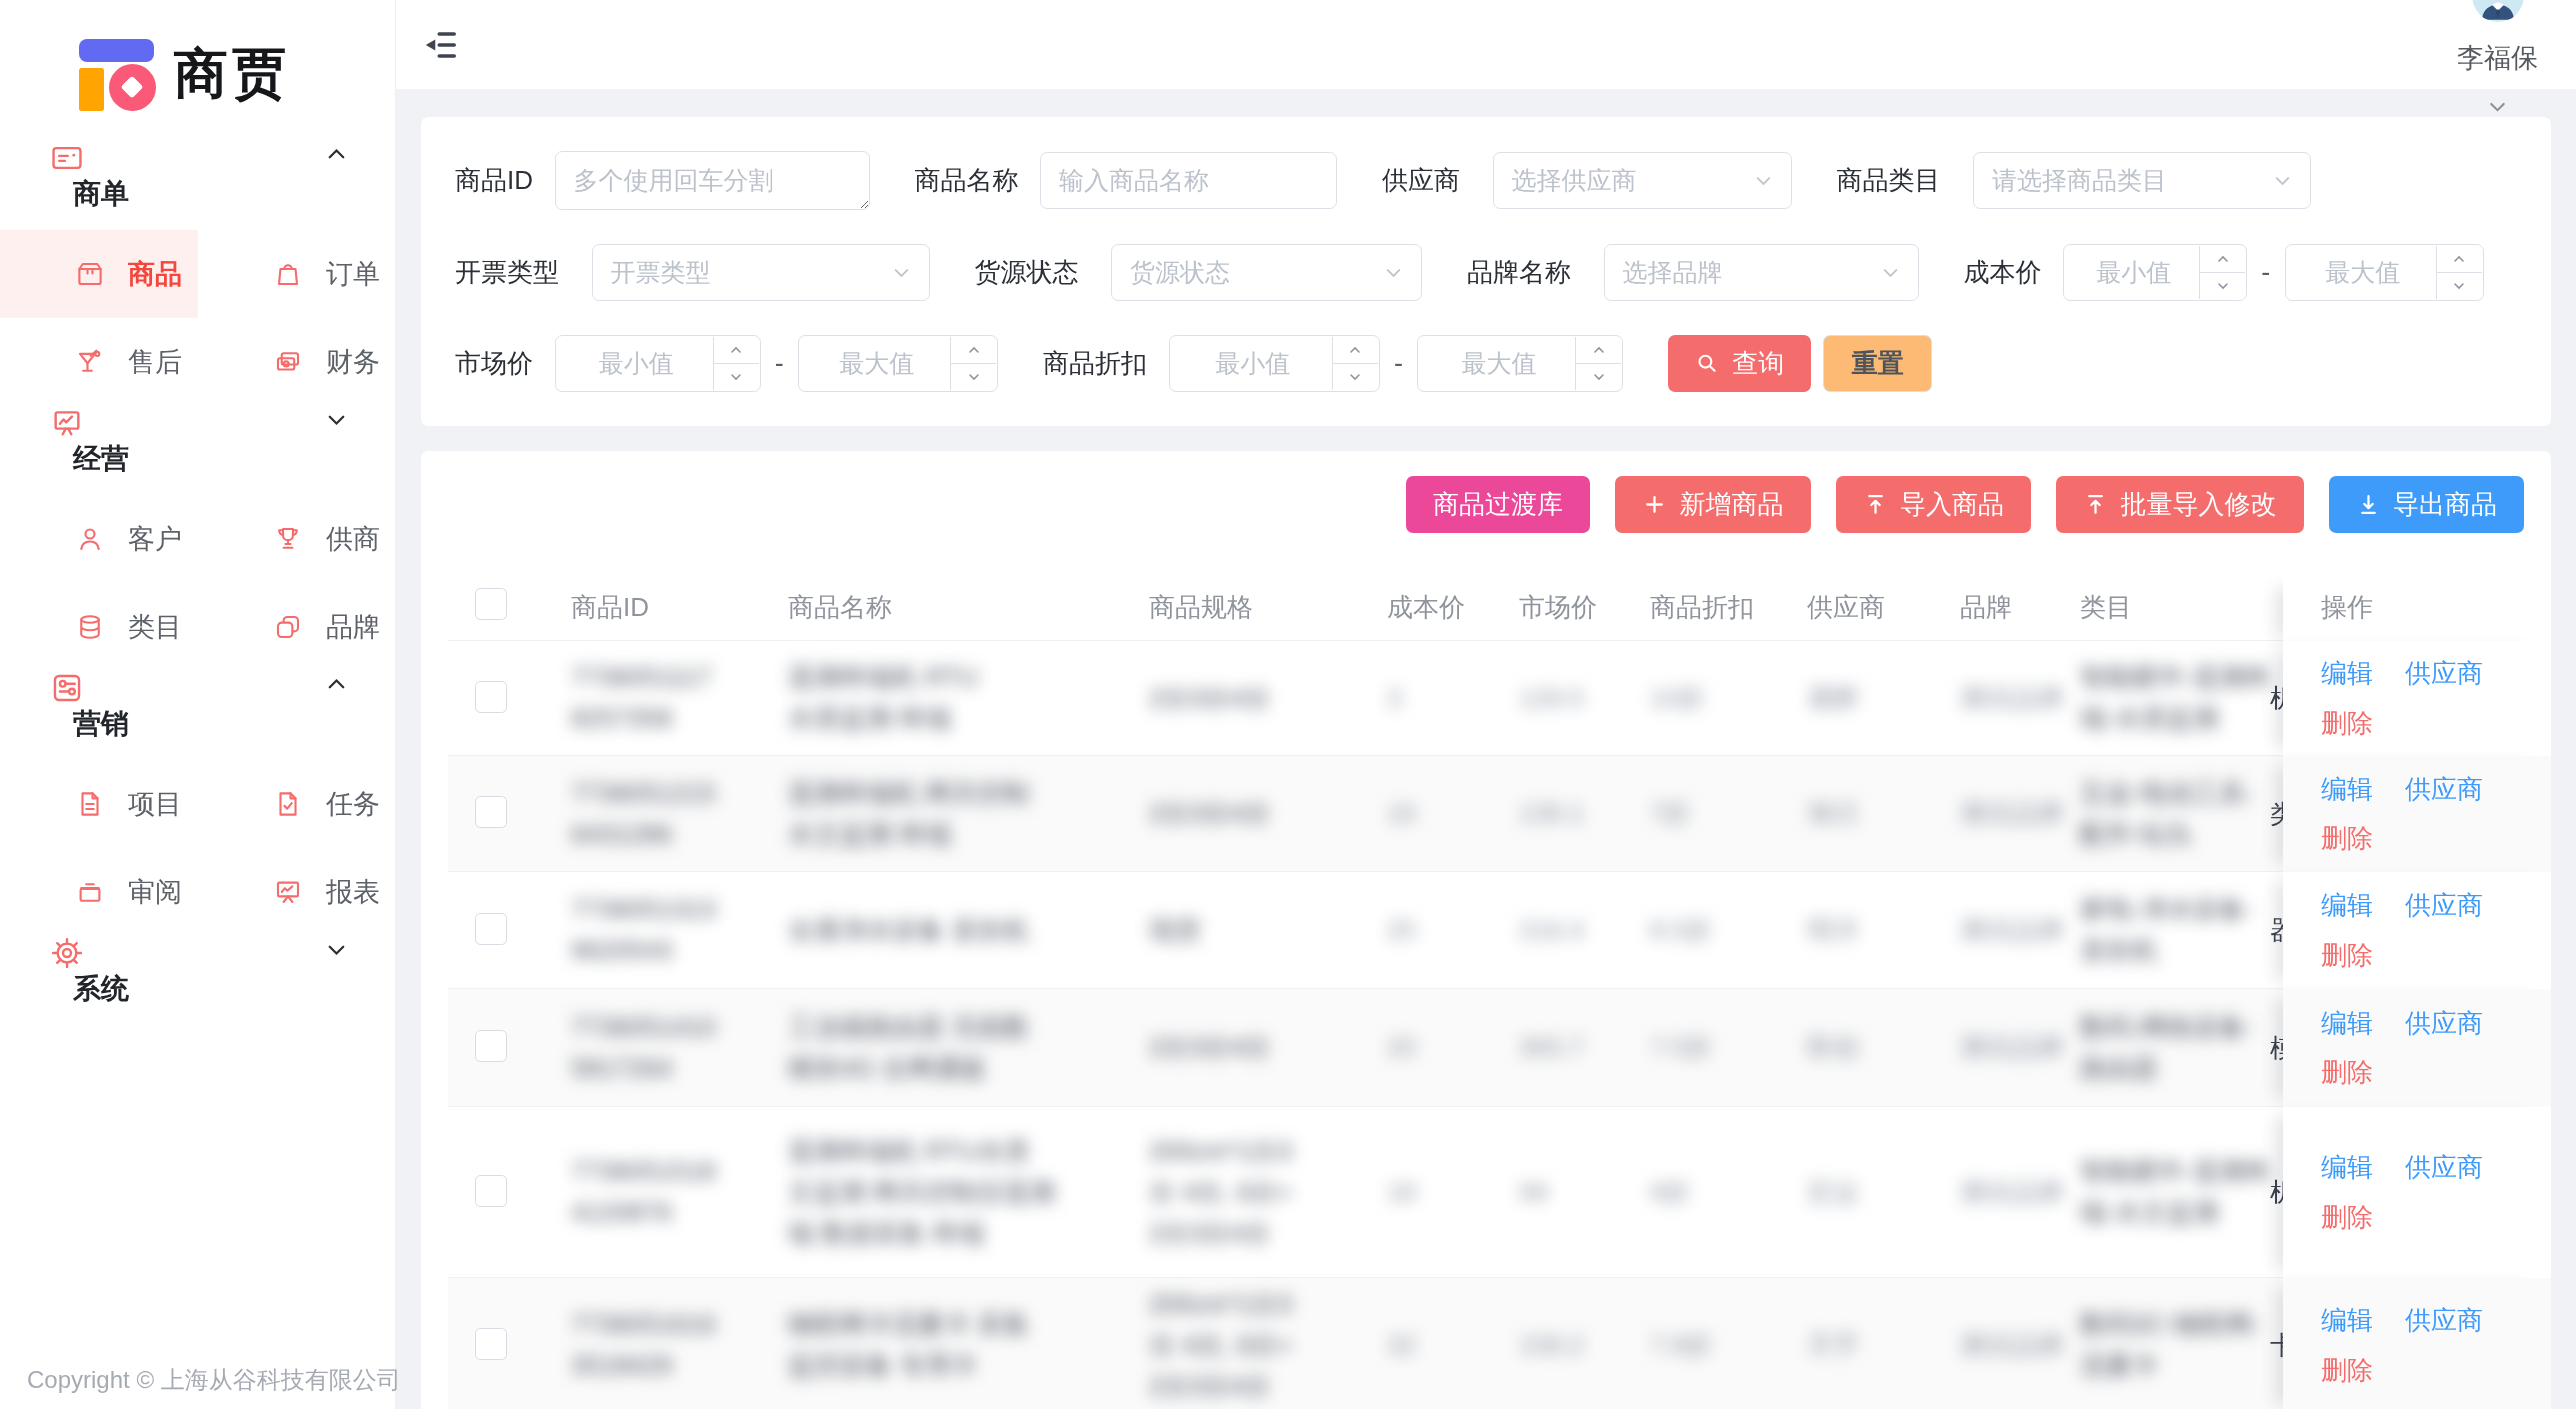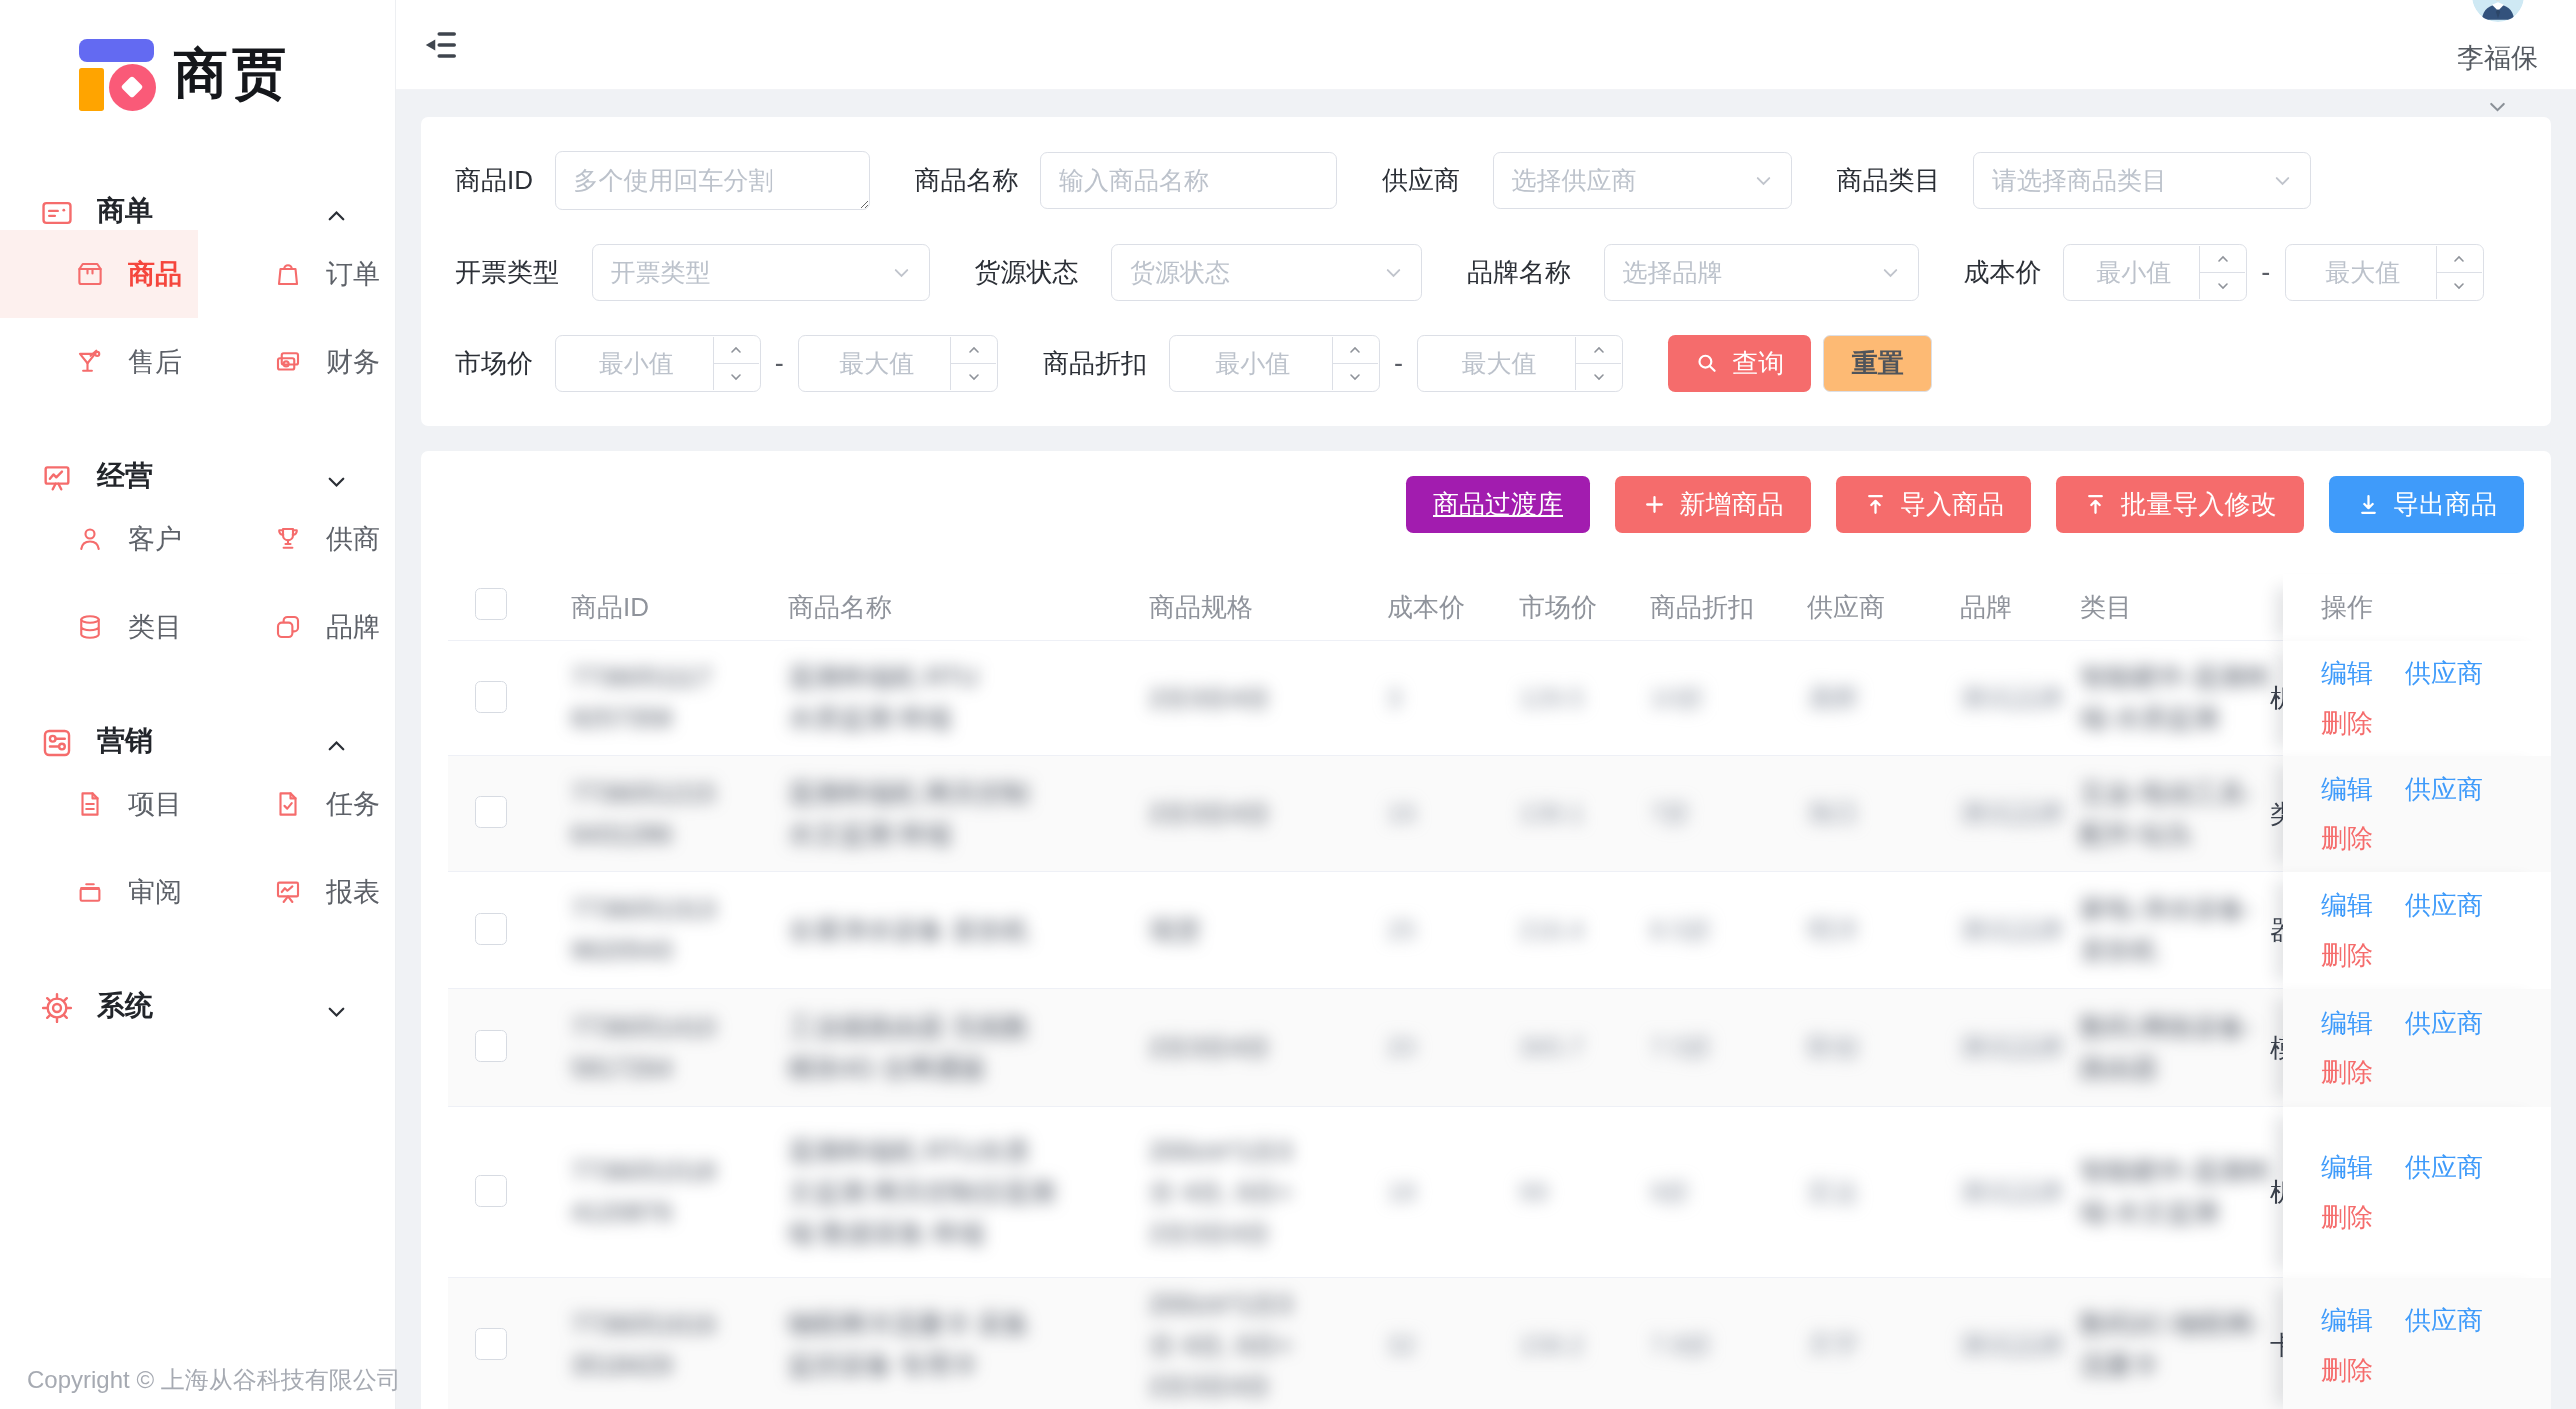--- a/index.html
+++ b/index.html
@@ -10,21 +10,21 @@
   
   .sidebar{width:395px;min-width:395px;background:#fff;border-right:1.8px solid #edeff2;position:relative;z-index:5;}
   .logo{display:flex;align-items:center;gap:19.7px;padding:38px 0 23px 79px;}
   .logo-icon{position:relative;width:75px;height:72px;}
   .li-top{position:absolute;top:0;left:0;width:75px;height:23px;border-radius:8px;background:#636af2;}
   .li-left{position:absolute;top:29px;left:0;width:25px;height:43px;border-radius:2.7px;background:#ffa400;}
   .li-circle{position:absolute;top:25px;left:30px;width:47px;height:47px;border-radius:50%;background:#fa5a78;}
   .li-diamond{position:absolute;top:15px;left:15px;width:16px;height:16px;background:#fff;transform:rotate(45deg);border-radius:2.7px;}
   .logo-text{font-size:54px;font-weight:900;color:#15171b;letter-spacing:4.5px;}
   .menu{padding-top:7.2px;}
-  .msection{position:relative;display:flex;align-items:flex-end;height:89px;padding-left:40px;cursor:pointer;}
+  .msection{position:relative;display:flex;align-items:flex-start;height:89px;padding-left:50px;cursor:pointer;flex-direction:column;}
   .msection .mtitle{font-size:28px;font-weight:700;color:#22252a;margin-left:23px;}
   .mchev{position:absolute;right:45px;display:flex;}
   .mgrid{display:grid;grid-template-columns:198px 198px;}
   .mitem{display:flex;align-items:center;height:88px;padding-left:75px;gap:23px;font-size:27px;color:#5d6168;cursor:pointer;}
   .mitem.active{background:#fdf0ee;color:#f5463d;font-weight:700;}
   .icon-red{flex:none;display:flex;}
   .copyright{position:absolute;left:27px;bottom:14.3px;font-size:24px;color:#a6aab2;white-space:nowrap;}
 
   
   .main{flex:1;display:flex;flex-direction:column;min-width:0;}
@@ -57,21 +57,21 @@
   .step + .step{border-top:1.8px solid #dcdfe6;}
   .dash{margin:0 14.3px;color:#5a5e66;font-size:27px;}
   .btn{height:57px;border:none;border-radius:7.2px;display:inline-flex;align-items:center;justify-content:center;
        gap:12.5px;font-size:26px;color:#fff;padding:0 27px;cursor:pointer;font-family:"Liberation Sans",sans-serif;white-space:nowrap;}
   .btn-query{background:#f56c6c;width:143px;}
   .btn-reset{background:#fdba74;border:1.8px solid #dcdfe6;color:#4f545b;width:109px;margin-left:12px;font-weight:700;}
 
   
   .table-card{margin-top:25px;height:993px;padding:25px 27px 0 27px;overflow:hidden;position:relative;}
   .toolbar{display:flex;justify-content:flex-end;gap:25px;margin-bottom:41px;}
-  .btn-yellow{background:#a21caf;text-decoration:underline;}
+  .btn-yellow{background:#ec4899;}
   .btn-red{background:#f56c6c;}
   .btn-blue{background:#3f9bfa;}
   .tbl{margin-right:-27px;position:relative;}
   .trow{display:flex;align-items:center;position:relative;border-bottom:1.8px solid #eef0f6;}
   .thead{height:66px;font-size:26px;color:#8f939b;}
   .trow.even{background:#fafafa;}
   .cell{box-sizing:border-box;padding-right:16px;overflow:hidden;}
   .c-cb{width:123px;padding-left:27px;flex:none;}
   .c-id{width:217px;flex:none;}
   .c-name{width:361px;flex:none;}

